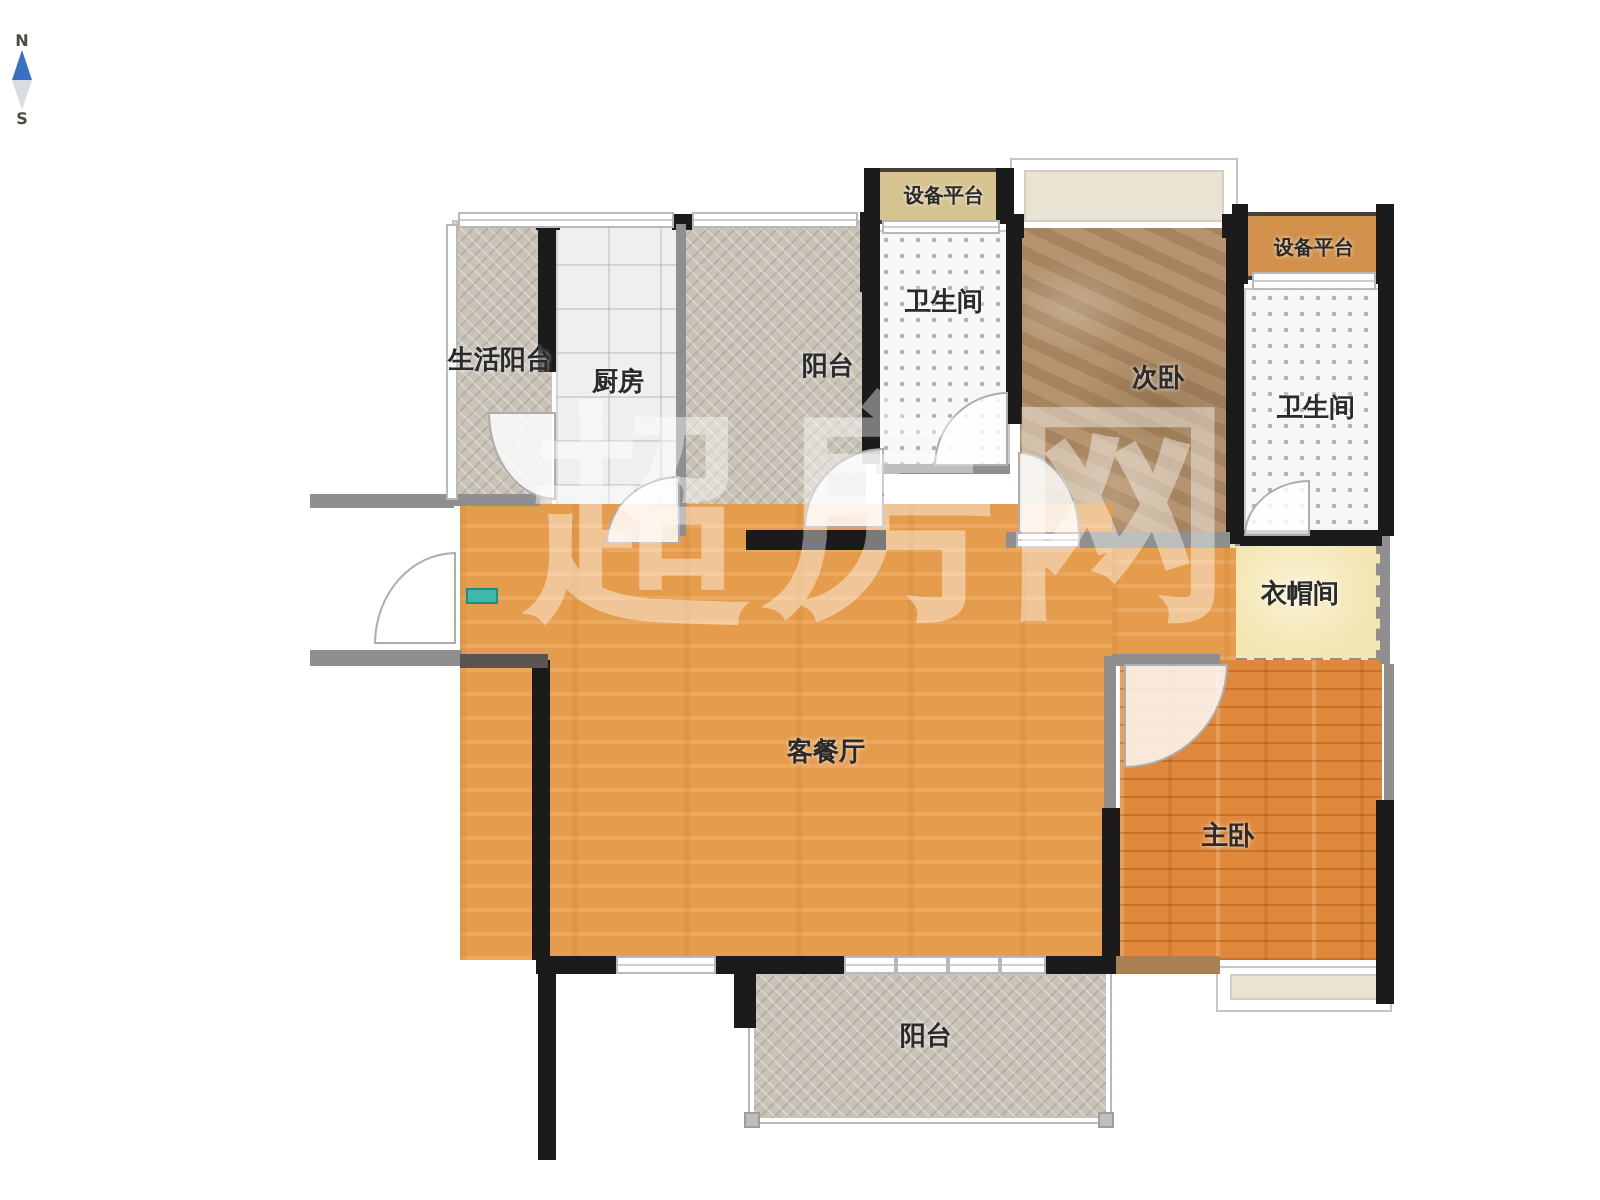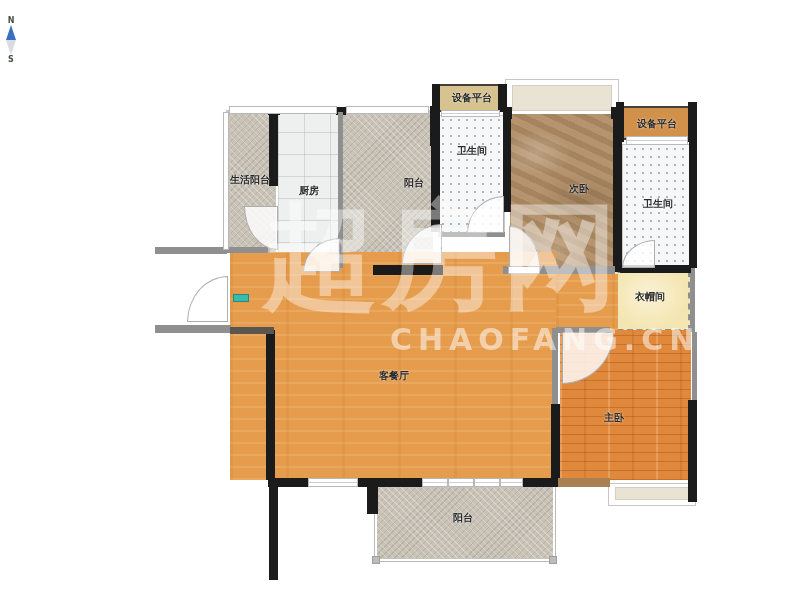--- a/index.html
+++ b/index.html
@@ -64,21 +64,21 @@
   .window.h{background-image:linear-gradient(to bottom, transparent 44%, #cfcfcf 44%, #cfcfcf 56%, transparent 56%);}
   .window.v{background-image:linear-gradient(to right, transparent 44%, #cfcfcf 44%, #cfcfcf 56%, transparent 56%);}
 
   .bay{background:#ffffff;border:1px solid #c6c6c6;}
   .bay-inner{background:#e9e3d3;border:1px solid #d4cfc0;}
 
   .door{background:rgba(255,255,255,.82);border:1px solid #adadad;}
 
   .label{
     transform:translate(-50%,-50%);
-    font-size:10px;font-weight:700;color:#2b2b2b;white-space:nowrap;
+    font-size:13px;font-weight:700;color:#2b2b2b;white-space:nowrap;
     text-shadow:0 0 2px rgba(255,255,255,.85);z-index:40;
   }
   .label.small{font-size:10px;}
 
   .balcony-frame{border:1px solid #b9b9b9;box-shadow:inset 0 0 0 2px #ffffff;}
   .corner{position:absolute;width:8px;height:8px;background:#bdbdbd;border:1px solid #9e9e9e;box-sizing:border-box;}
 
   .cloak{border:2px dashed #8f8f8f;}
 
   
@@ -191,26 +191,25 @@
 
   <div class="label" style="left:250px;top:180px;">生活阳台</div>
   <div class="label" style="left:309px;top:191px;">厨房</div>
   <div class="label" style="left:414px;top:183px;">阳台</div>
   <div class="label small" style="left:472px;top:98px;">设备平台</div>
   <div class="label" style="left:472px;top:151px;">卫生间</div>
   <div class="label" style="left:579px;top:189px;">次卧</div>
   <div class="label small" style="left:657px;top:124px;">设备平台</div>
   <div class="label" style="left:658px;top:204px;">卫生间</div>
   <div class="label" style="left:650px;top:297px;">衣帽间</div>
-  <div class="label" style="left:394px;top:376px;">客餐厅</div>
+  <div class="label" style="left:413px;top:376px;">客餐厅</div>
   <div class="label" style="left:614px;top:418px;">主卧</div>
   <div class="label" style="left:463px;top:518px;">阳台</div>
 
   <div class="wm wm-logo">超房网</div>
-  <div class="wm wm-brand">CHAOFANG.CN</div>
 
   <div class="compass">
     <div class="dir">N</div>
     <div class="needle-n"></div>
     <div class="needle-s"></div>
     <div class="dir">S</div>
   </div>
 
 </div>
 

